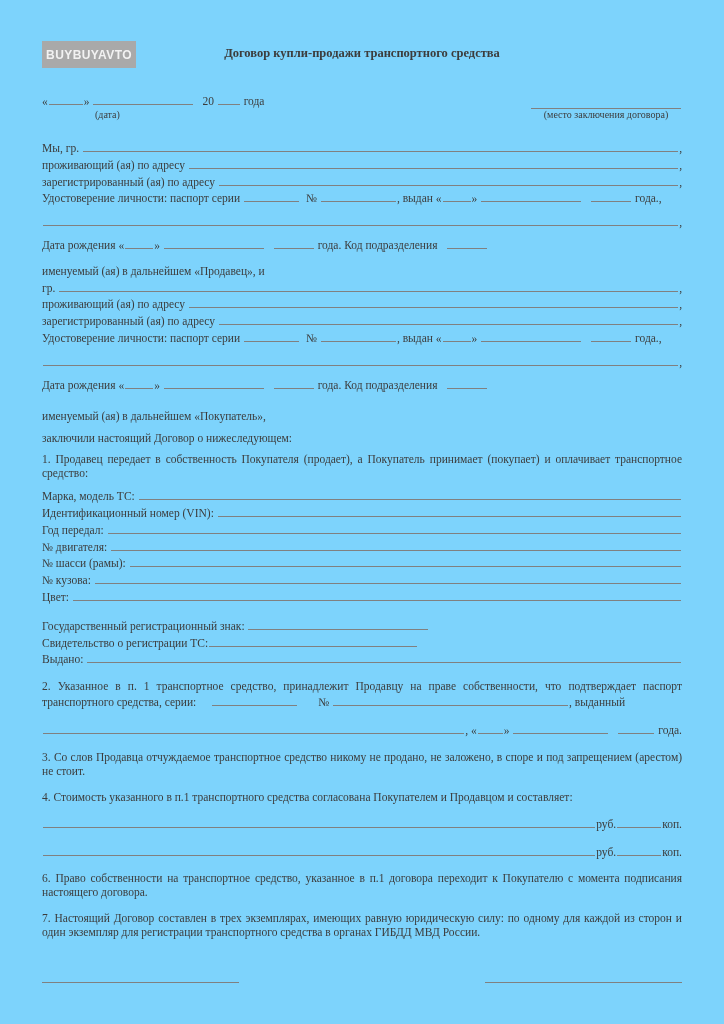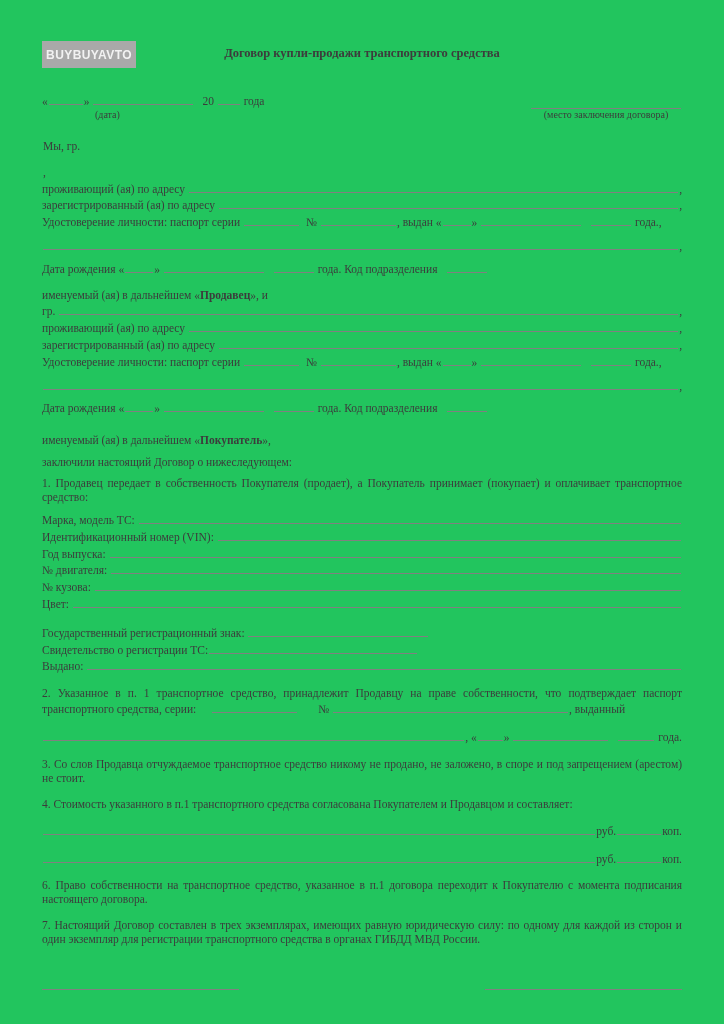--- a/index.html
+++ b/index.html
@@ -4,21 +4,21 @@
 <style>
   * { box-sizing: border-box; margin: 0; padding: 0; }
   html, body { background: #ffffff; }
   body {
     width: 724px; height: 1024px;
     font-family: "Liberation Serif", "DejaVu Serif", serif;
     color: #3c3c3c;
   }
   .page {
     width: 724px; height: 1024px;
-    background: #22c55e;
+    background: #7dd3fc;
     padding: 40px 42px 0 42px;
     position: relative;
     overflow: hidden;
   }
   .header-bar { position: relative; height: 30px; }
   .logo {
     position: absolute; left: 0; top: 1px;
     width: 94px; height: 27px;
     background: #a9a9a9; color: #f2f2f2;
     font-family: "Liberation Sans", "DejaVu Sans", sans-serif;
@@ -27,35 +27,35 @@
   }
   .title { text-align: center; font-size: 12.5px; font-weight: bold; padding-top: 6px; }
 
   .head-row { display: flex; justify-content: space-between; align-items: flex-start; margin-top: 22px; }
   .caption { font-size: 10px; line-height: 12px; color: #3c3c3c; }
   .date-caption { margin-left: 53px; }
   .place-col { display: flex; flex-direction: column; align-items: center; padding-top: 4px; }
 
   .fline { display: flex; align-items: baseline; font-size: 11.5px; line-height: 13.8px; margin-top: 1px; }
   .fline .seg { white-space: pre; flex: 0 0 auto; }
-  .fline .seg.bold { font-weight: bold; }
+  .fline .seg.bold { font-weight: normal; }
   .fline .blank { flex: 0 0 auto; height: 12px; border-bottom: 1px solid #808080; margin: 0 1px; }
   .fline .blank.grow { flex: 1 1 auto; }
   .fline .spacer { flex: 0 0 auto; height: 1px; }
 
   .para { font-size: 11.5px; line-height: 14px; text-align: justify; }
   .force-just { text-align-last: justify; }
 
   .mt-2  { margin-top: 12px; }
   .mt-8  { margin-top: 8px; }
   .mt-11 { margin-top: 7px; }
   .mt-12 { margin-top: 12px; }
   .mt-13 { margin-top: 13px; }
   .mt-18 { margin-top: 18px; }
-  .mt-20 { margin-top: 19px; flex-direction: column; }
+  .mt-20 { margin-top: 19px; }
 
   .sig-row { display: flex; justify-content: space-between; margin-top: 32px; }
   .sig-col { width: 197px; }
   .sig-line { height: 12px; border-bottom: 1px solid #808080; }
 </style>
 </head>
 <body>
 
 <div class="page">
 
@@ -197,25 +197,29 @@
   <section>
     <div class="fline mt-8">
         <span class="seg">Марка, модель ТС: </span>
         <span class="blank grow"></span>
       </div>
     <div class="fline">
         <span class="seg">Идентификационный номер (VIN): </span>
         <span class="blank grow"></span>
       </div>
     <div class="fline">
-        <span class="seg">Год выпуска: </span>
+        <span class="seg">Год передал: </span>
         <span class="blank grow"></span>
       </div>
     <div class="fline">
         <span class="seg">№ двигателя: </span>
+        <span class="blank grow"></span>
+      </div>
+    <div class="fline">
+        <span class="seg">№ шасси (рамы): </span>
         <span class="blank grow"></span>
       </div>
     <div class="fline">
         <span class="seg">№ кузова: </span>
         <span class="blank grow"></span>
       </div>
     <div class="fline">
         <span class="seg">Цвет: </span>
         <span class="blank grow"></span>
       </div>

